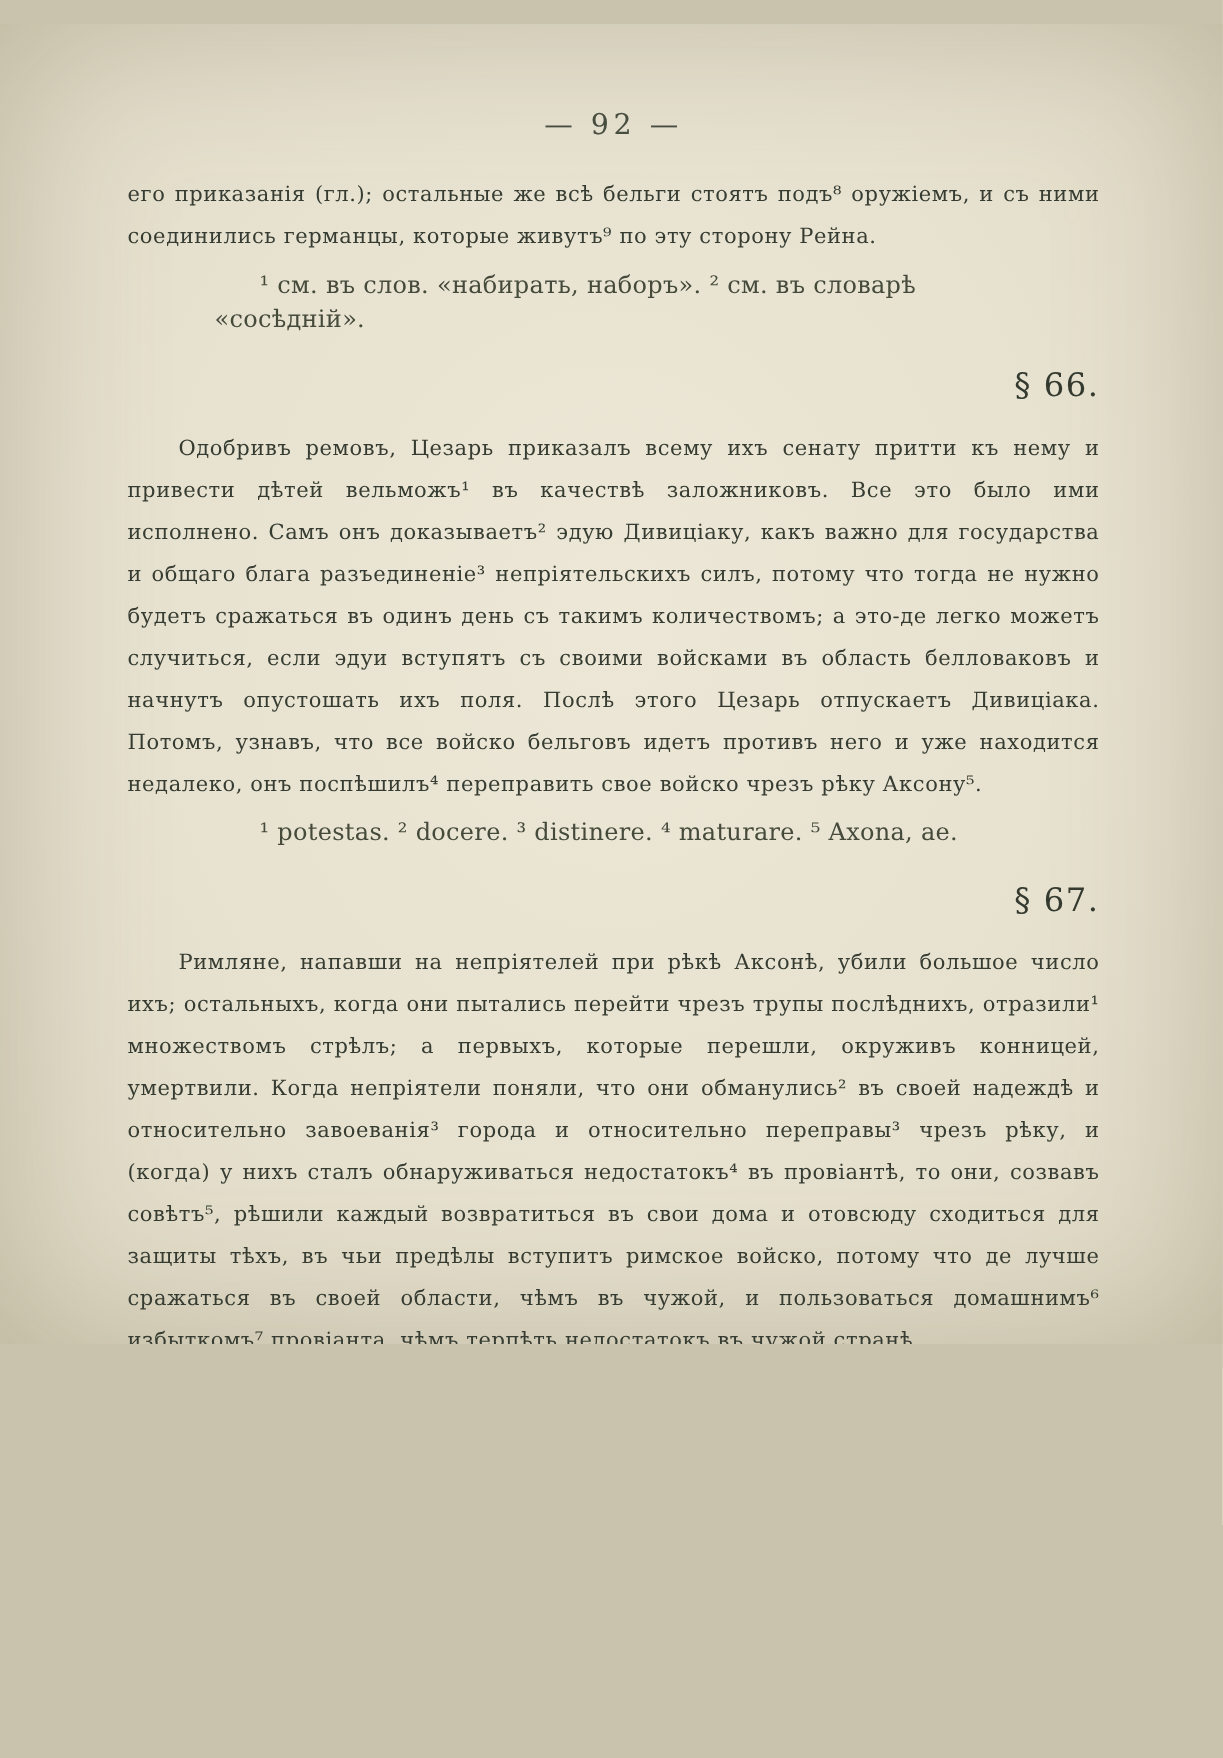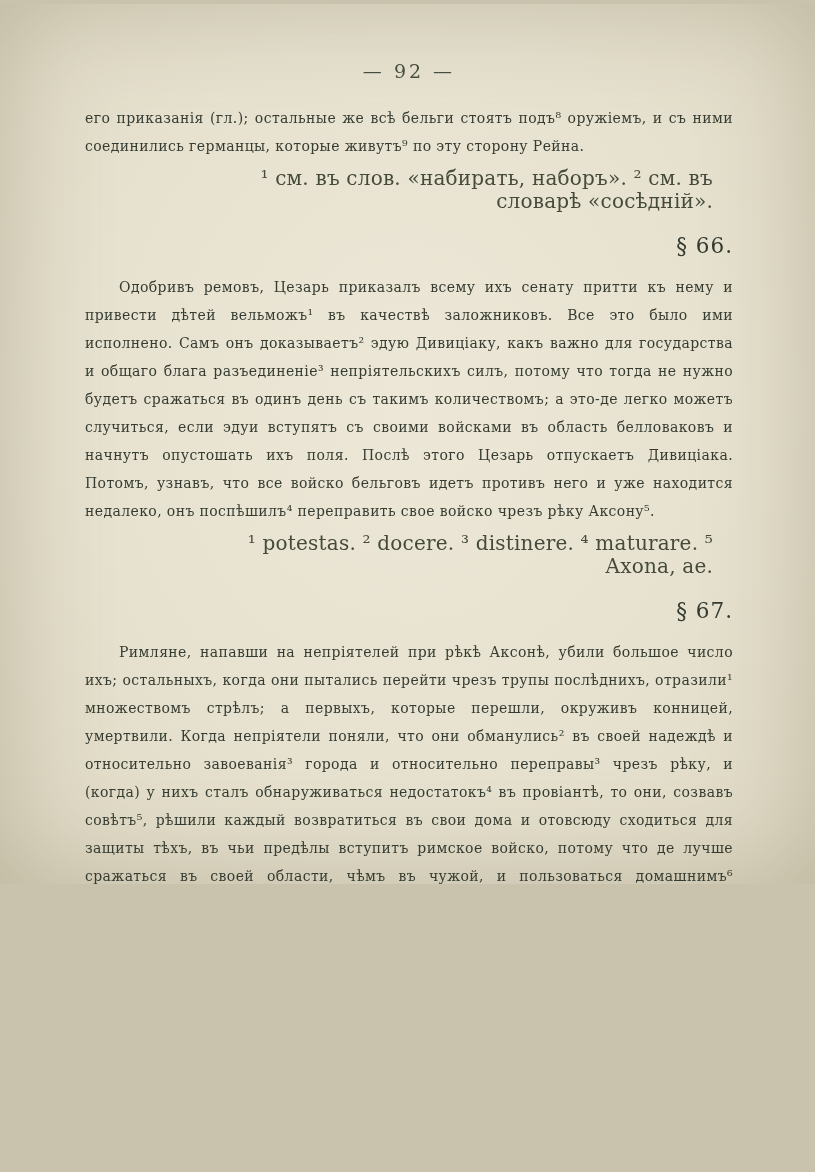--- a/index.html
+++ b/index.html
@@ -4,21 +4,21 @@
 <style>
   html, body {
     margin: 0;
     padding: 0;
     background: #c9c2ac;
   }
   .page {
     position: relative;
     width: 815px;
     height: 880px;
-    margin: 4px auto;
+    margin: 16px auto;
     background: #e9e4d2;
     background-image: radial-gradient(ellipse at 50% 45%, #ece7d6 0%, #e7e2d0 55%, #ded8c3 100%);
     box-shadow: inset 0 0 110px rgba(110, 100, 70, 0.30);
     overflow: hidden;
     font-family: "DejaVu Serif", "Liberation Serif", serif;
     color: #3a4036;
   }
   .inner {
     padding: 56px 82px 0 85px;
   }
@@ -35,25 +35,24 @@
     letter-spacing: 0.4px;
     text-align: justify;
     margin: 0;
     color: #363c31;
   }
   .body-text.indent {
     text-indent: 34px;
   }
   .footnotes {
     margin: 7px 20px 8px 58px;
-    font-size: 20px;
+    font-size: 16px;
     line-height: 22.5px;
     letter-spacing: 0.2px;
     color: #454a3b;
-    text-align: right;
   }
   .fn-line {
     white-space: normal;
   }
   .fn-first {
     text-indent: 30px;
   }
   .section-heading {
     text-align: right;
     font-size: 21.5px;

